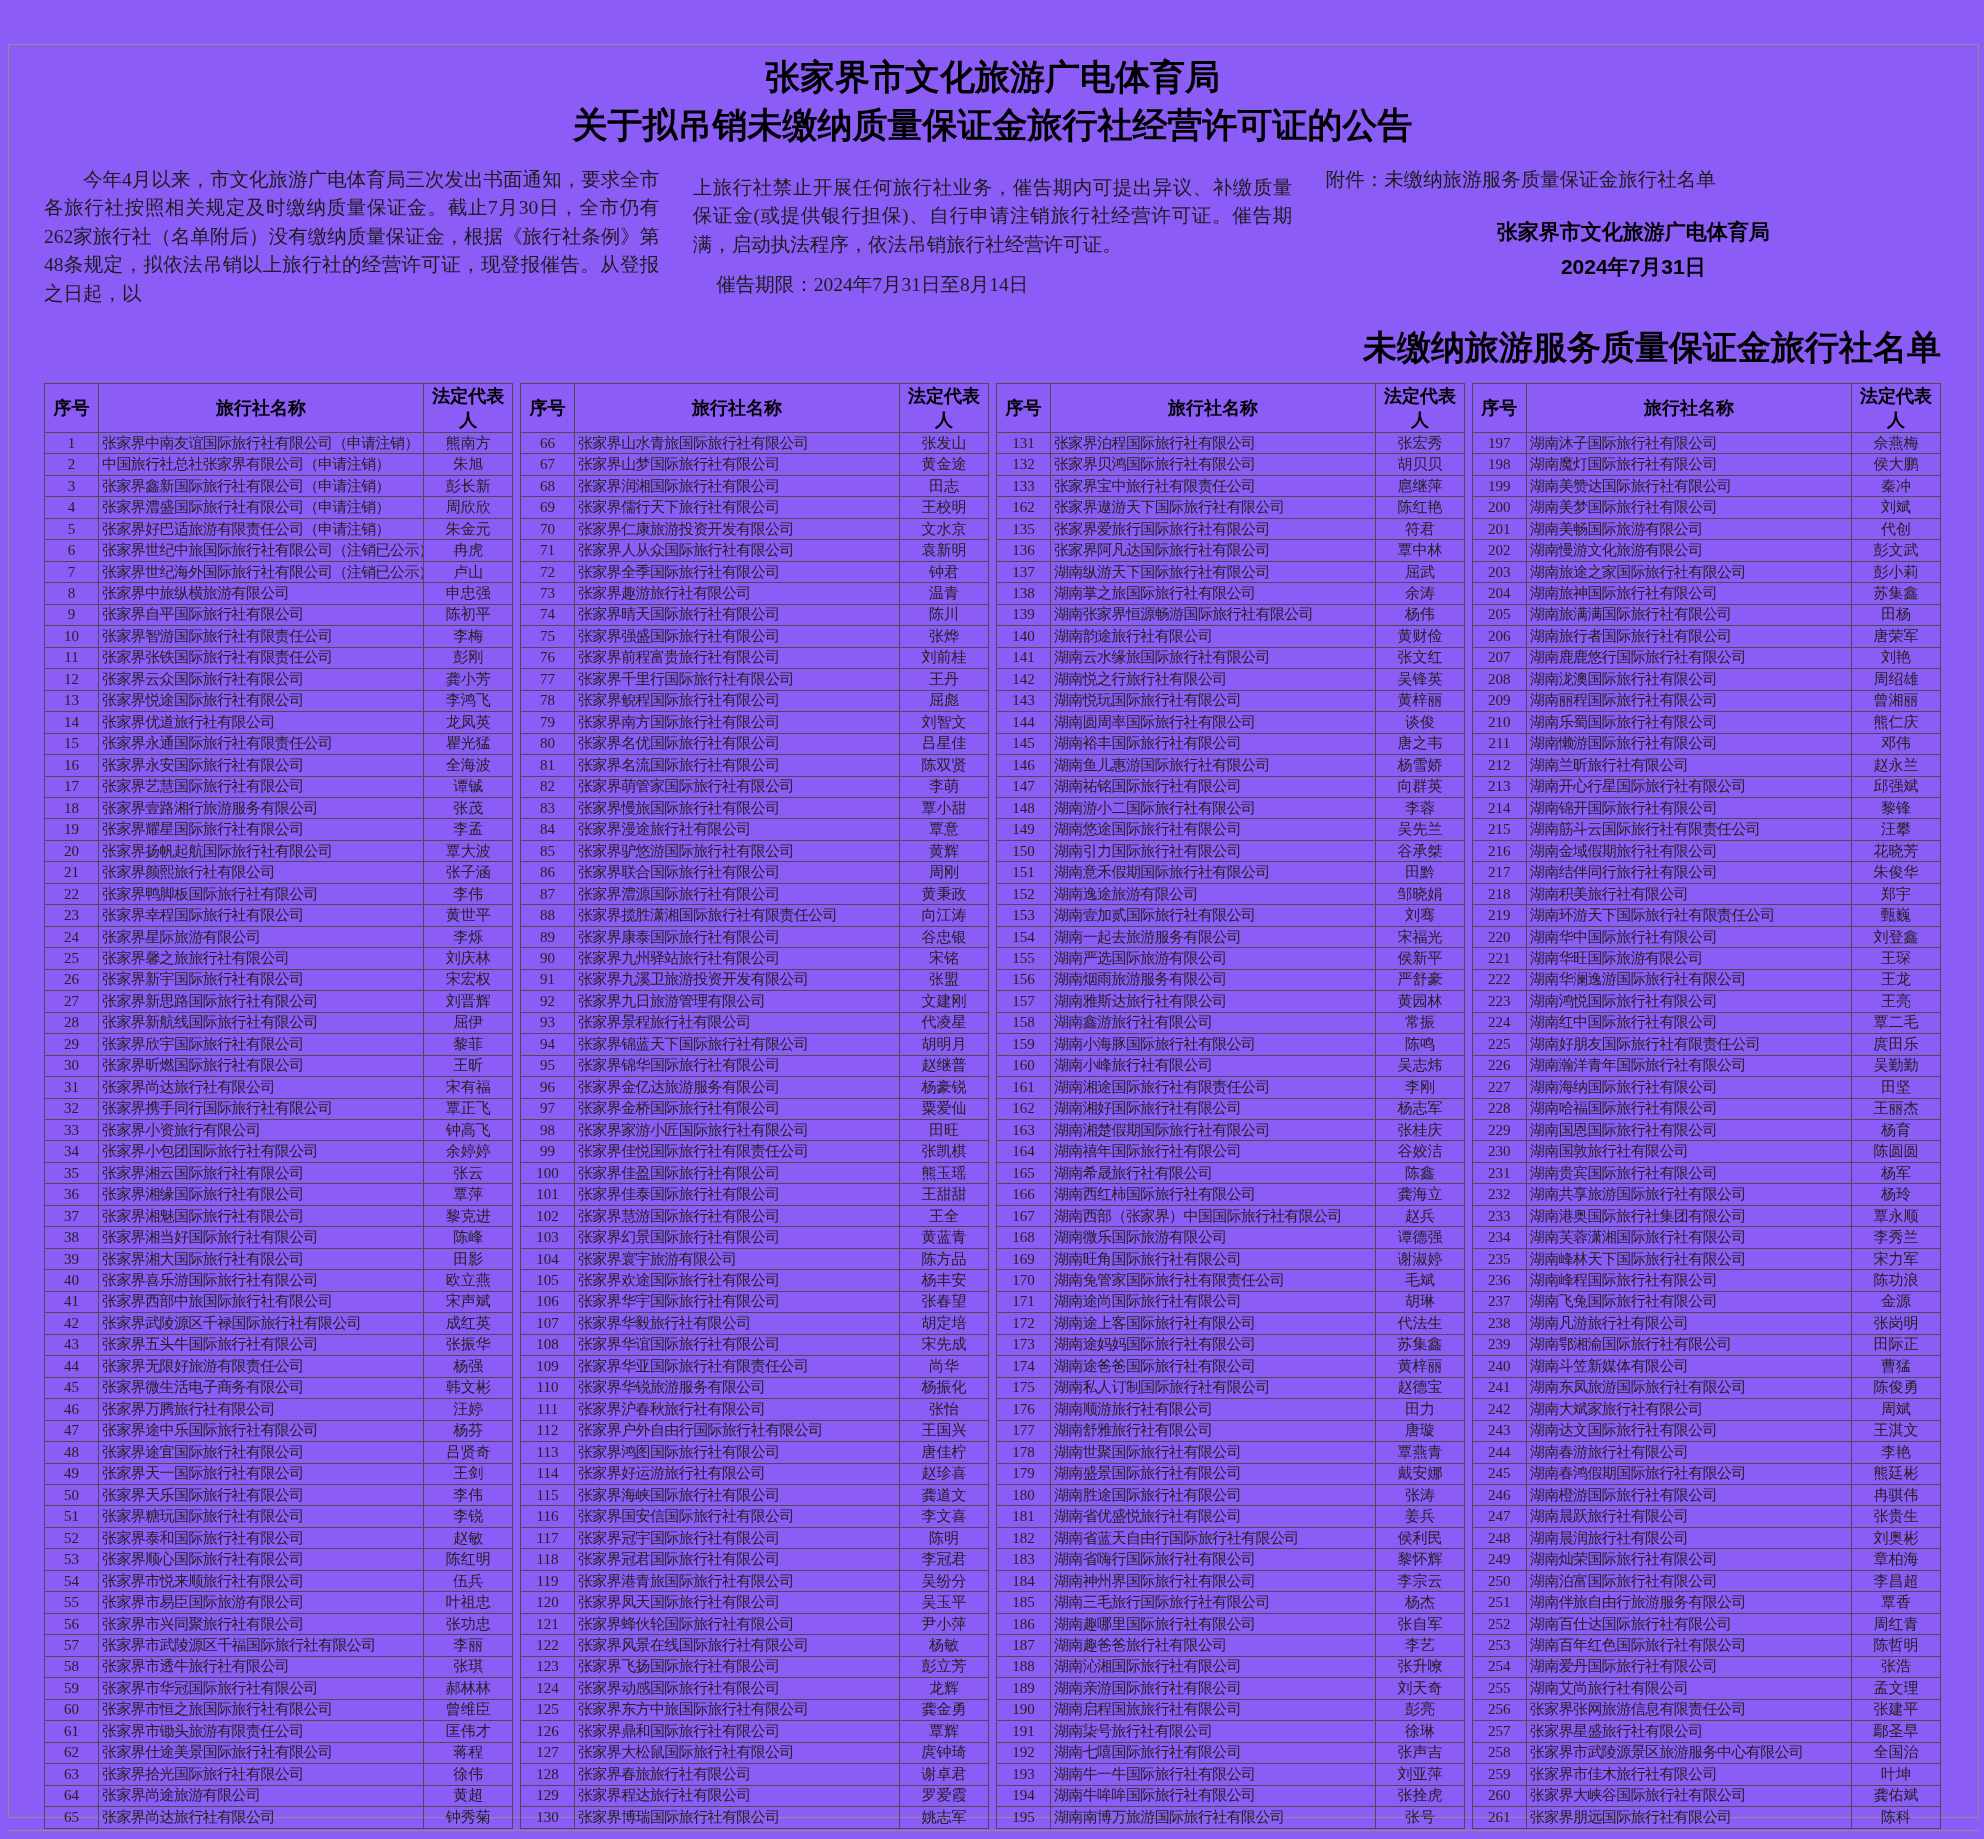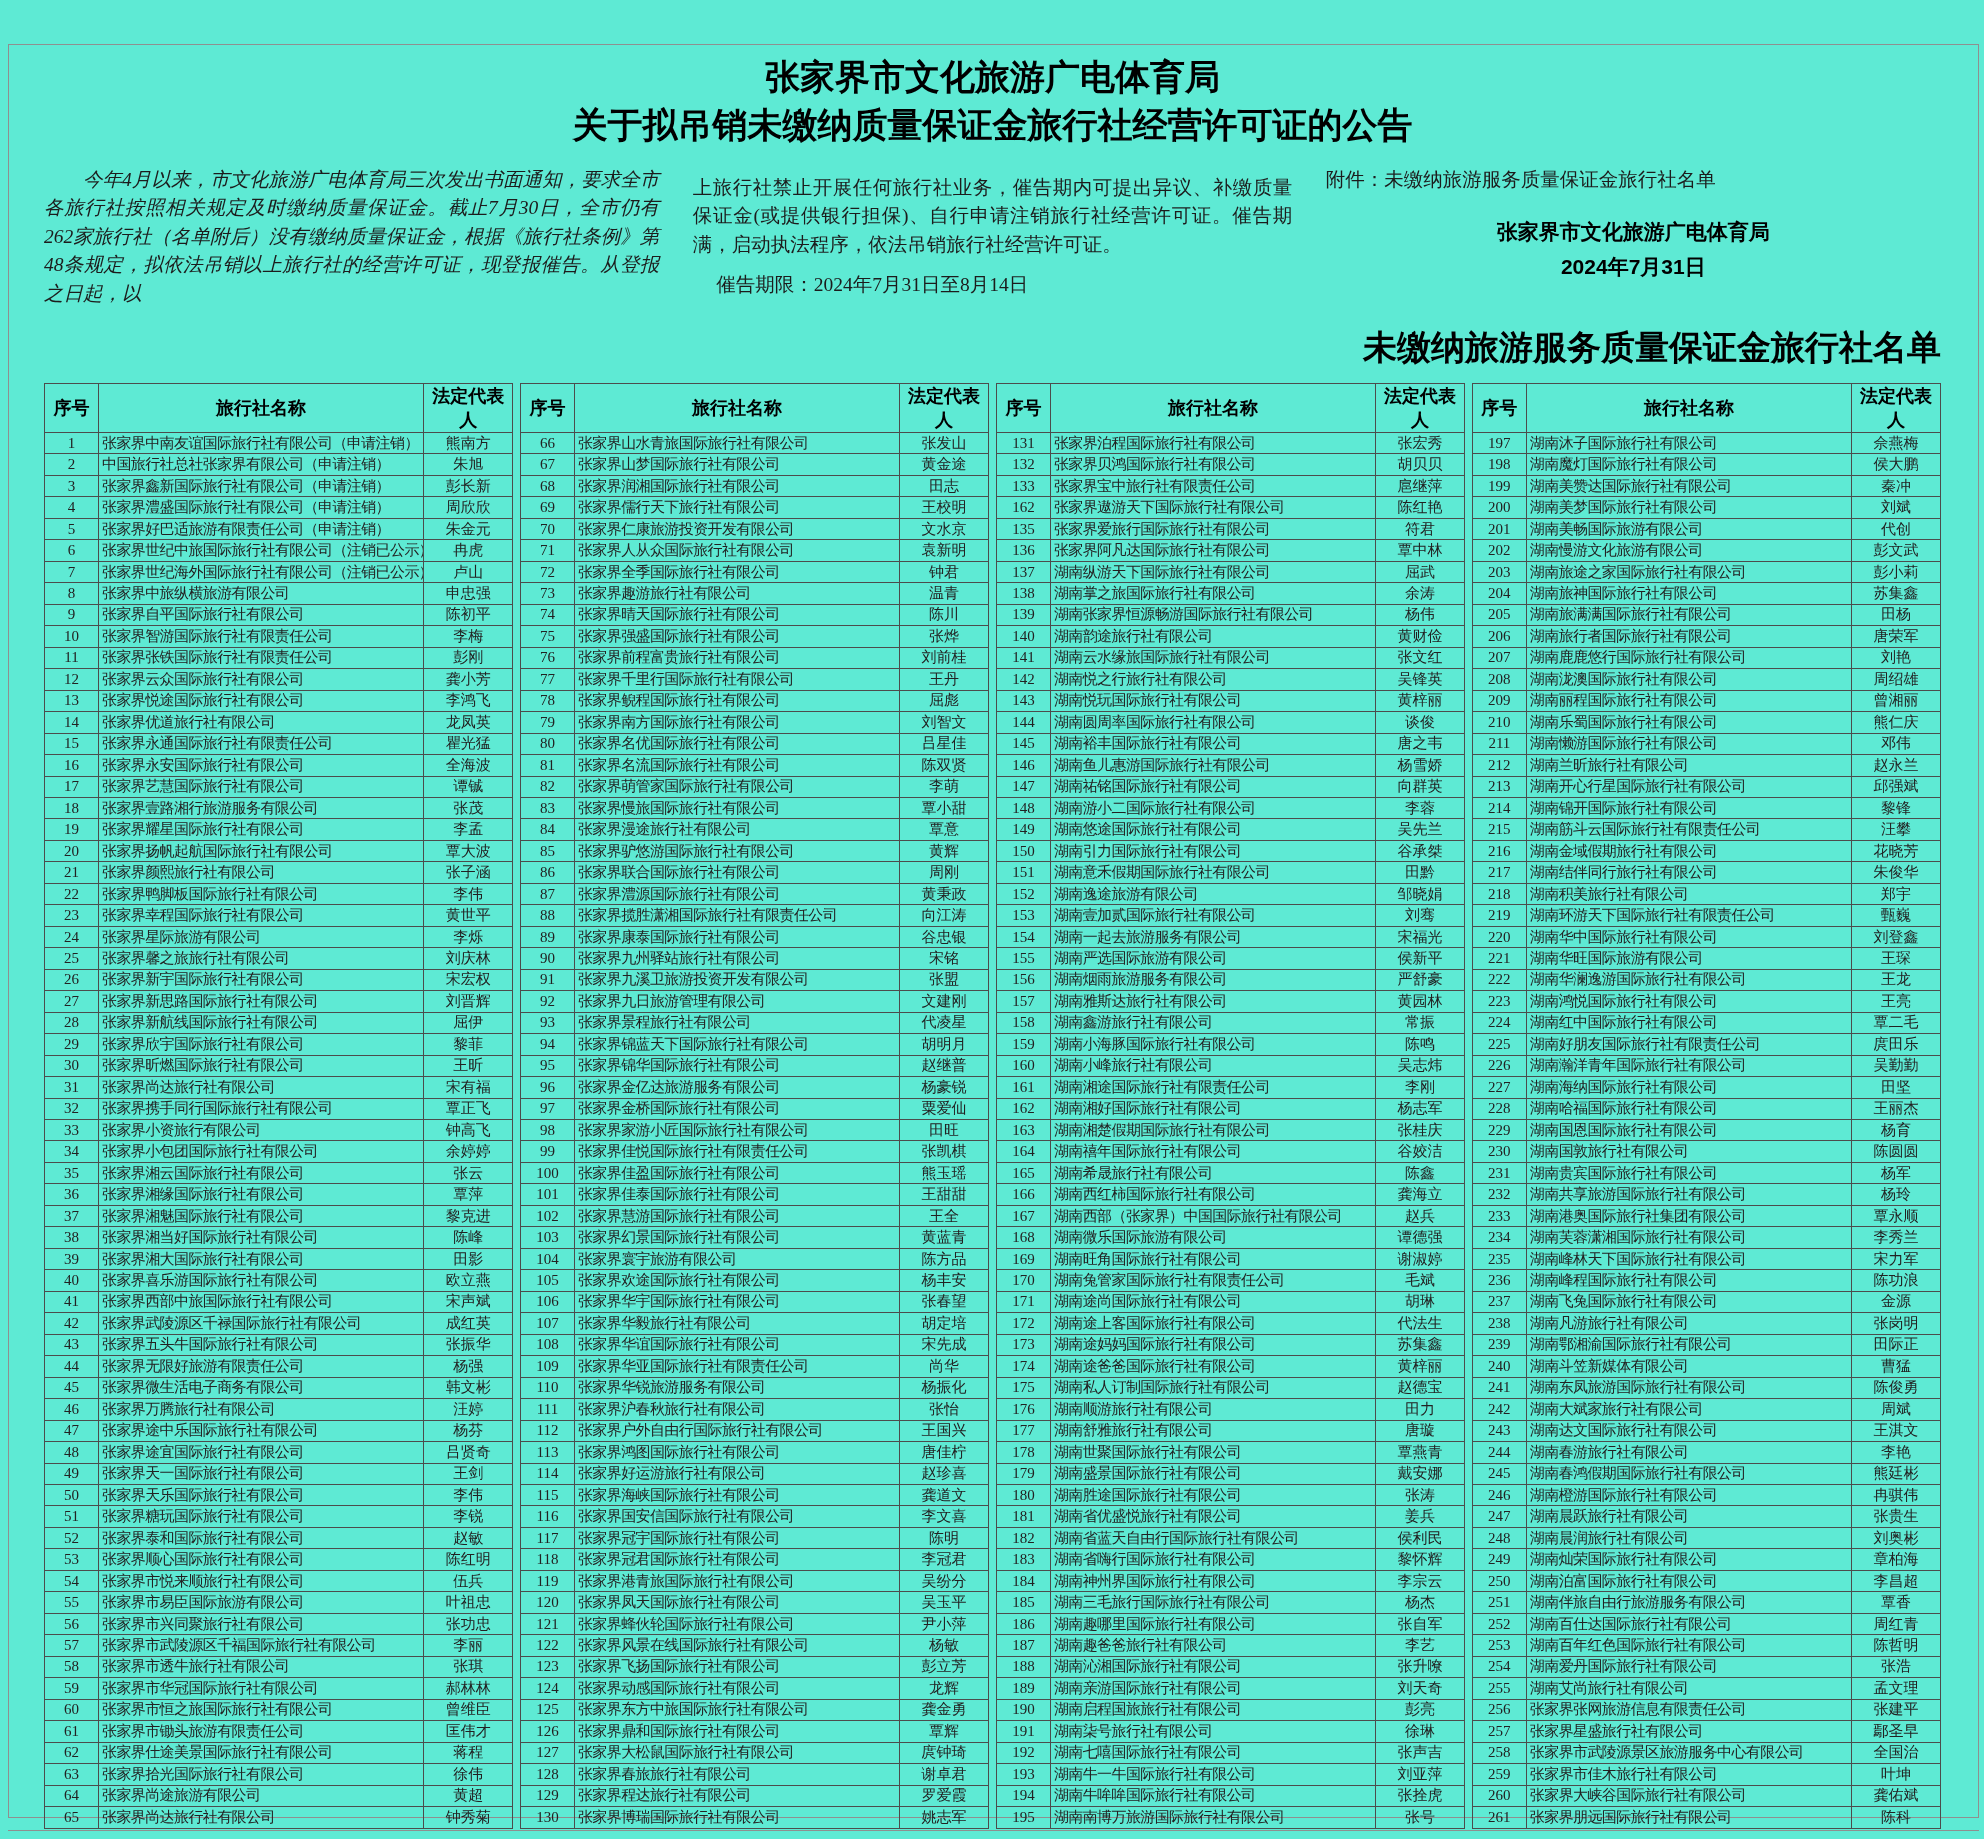--- a/index.html
+++ b/index.html
@@ -1,19 +1,19 @@
 <!DOCTYPE html>
 <html style="font-size:12px"><head>
 <meta charset="utf-8">
 <style>
   html,body { margin:0; padding:0; background:#e8e8e8; }
   .page {
     position:relative;
     width:1985px; height:1839px;
-    background:#5eead4;
+    background:#8b5cf6;
     box-sizing:border-box;
     overflow:hidden;
     font-family:"Liberation Serif","DejaVu Serif",serif;
     color:#1c1c1c;
   }
   .page-frame {
     position:absolute; left:7.5px; top:44px; right:6px; bottom:21px;
     border:1.5px solid #8f8f8f;
     pointer-events:none;
   }
@@ -31,21 +31,21 @@
     margin:0;
   }
 
   .intro {
     display:flex; gap:25.5px;
     margin-top:16.5px;
     font-size:19.5px; line-height:28.5px;
     text-align:justify;
   }
   .intro-col { flex:1; min-width:0; }
-  .para-first { text-indent:2em; margin:0;font-style:italic; }
+  .para-first { text-indent:2em; margin:0; }
   .para { margin:8px; }
   .notice-period { margin:12px; text-indent:1em; }
   .attachment-line { margin:0;font-family:Liberation Serif, serif; }
   .issuer-block {
     margin-top:19.5px;
     text-align:center;
     font-family:"Liberation Sans","DejaVu Sans",sans-serif;
     font-weight:bold; color:#000;
     font-size:21px; line-height:35px;
   }

